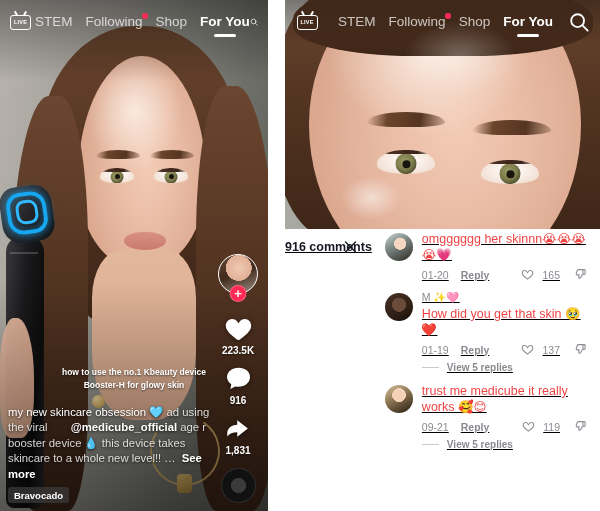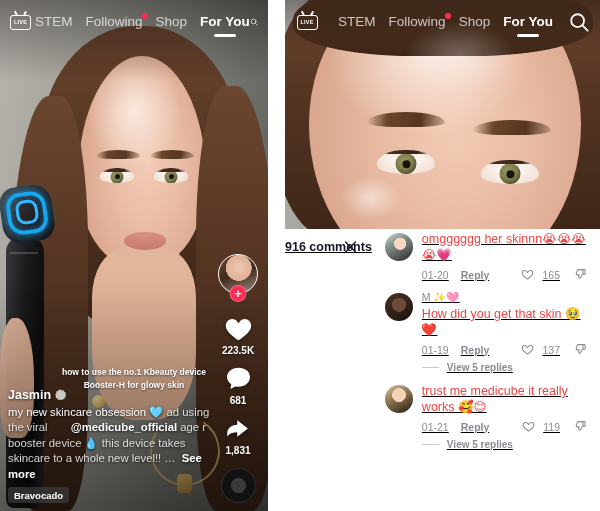--- a/index.html
+++ b/index.html
@@ -453,24 +453,20 @@
       </div>
       <svg class="search-icn" viewBox="0 0 24 24" fill="none" stroke="currentColor" stroke-width="2" stroke-linecap="round">
         <circle cx="10.5" cy="10.5" r="7"></circle>
         <line x1="16" y1="16" x2="21.5" y2="21.5"></line>
       </svg>
     </div>
 
     <div class="overlay-caption-center">how to use the no.1 Kbeauty device Booster-H for glowy skin</div>
 
     <div class="bottom-info">
-      <div class="author-row">
-        <span class="author-name">Jasmin</span>
-        <span class="verified"></span>
-      </div>
       <div class="caption-text">
         <span>my new skincare obsession </span><span class="emo">🩵</span><span class="dim"> ad using the viral </span><span class="mention">@medicube_official</span><span class="dim"> age r booster device </span><span class="emo">💧</span><span class="dim"> this device takes skincare to a whole new level!! …</span><span class="see-more">See more</span>
       </div>
       <span class="sponsored">Bravocado</span>
     </div>
 
     <div class="rail">
       <div class="rail-avatar-wrap">
         <div class="rail-avatar"></div>
         <div class="follow-plus">+</div>
@@ -481,21 +477,21 @@
           <path d="M12 21s-7.5-4.6-9.6-9.1C.9 8.4 2.6 4.8 6 4.1c2.1-.4 4.2.6 5.3 2.3l.7 1 .7-1C13.8 4.7 15.9 3.7 18 4.1c3.4.7 5.1 4.3 3.6 7.8C19.5 16.4 12 21 12 21z"></path>
         </svg>
         <span class="rail-count">223.5K</span>
       </div>
 
       <div class="rail-btn">
         <svg class="rail-icn" viewBox="0 0 24 24" fill="currentColor">
           <path d="M12 3C6.9 3 2.8 6.3 2.8 10.4c0 2.3 1.3 4.4 3.4 5.8l-.7 3.8 3.9-2.1c.8.2 1.7.3 2.6.3 5.1 0 9.2-3.3 9.2-7.8S17.1 3 12 3z"></path>
           <circle cx="8.2" cy="10.4" r="1.15" fill="#000" opacity=".001"></circle>
         </svg>
-        <span class="rail-count">681</span>
+        <span class="rail-count">916</span>
       </div>
 
       <div class="rail-btn">
         <svg class="rail-icn" viewBox="0 0 24 24" fill="currentColor">
           <path d="M3 15.5c0-4 3.2-6.6 8-6.9V5l8.5 6.6L11 18.2v-3.7c-3.6 0-6.2.9-8 3.5v-2.5z"></path>
         </svg>
         <span class="rail-count">1,831</span>
       </div>
 
       <div class="disc"></div>
@@ -628,21 +624,21 @@
               <span class="rep-text">View 5 replies</span>
             </div>
           </div>
         </div>
 
         <div class="comment">
           <div class="c-avatar av3"></div>
           <div class="c-body">
             <div class="c-text"><span>trust me medicube it really works </span><span class="emo">🥰😊</span></div>
             <div class="c-meta">
-              <span class="c-date">01-21</span>
+              <span class="c-date">09-21</span>
               <span class="c-reply">Reply</span>
               <span class="c-actions">
                 <span class="c-like">
                   <svg class="c-like-icn" viewBox="0 0 24 24" fill="none" stroke="currentColor" stroke-width="2">
                     <path d="M12 20.5s-7-4.3-9-8.4C1.2 8.6 2.8 5.3 5.9 4.7c2-.4 3.9.6 4.9 2.2l1.2 1.7 1.2-1.7c1-1.6 2.9-2.6 4.9-2.2 3.1.6 4.7 3.9 2.9 7.4-2 4.1-9 8.4-9 8.4z"></path>
                   </svg>
                   <span class="c-like-count">119</span>
                 </span>
                 <svg class="c-dislike-icn" viewBox="0 0 24 24" fill="none" stroke="currentColor" stroke-width="2" stroke-linejoin="round">
                   <path d="M16.5 3H8.2c-1 0-1.9.6-2.2 1.5L4.2 9.8c-.5 1.4.5 2.9 2 2.9h3.3l-.8 3.6c-.3 1.3.7 2.6 2 2.6.5 0 1-.3 1.3-.8l3.6-6.1"></path>

